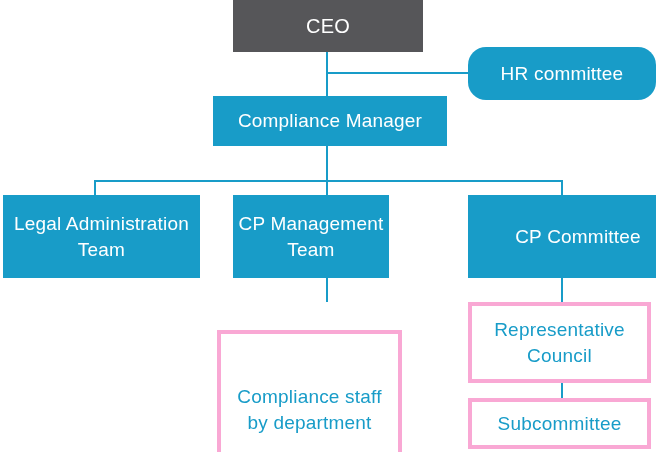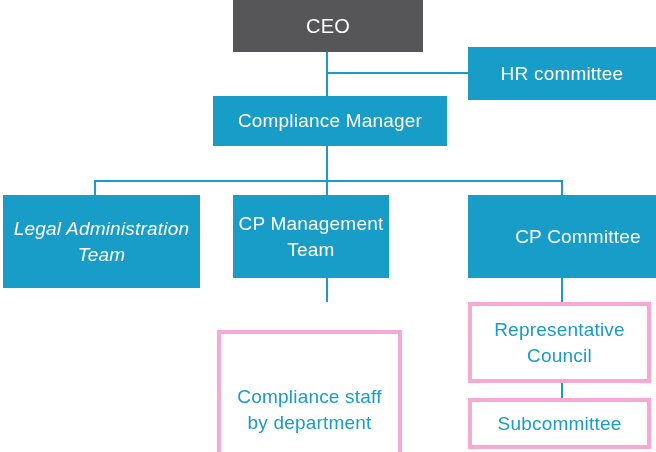--- a/index.html
+++ b/index.html
@@ -30,23 +30,23 @@
   .node .lbl { display: inline-block; }
   .fill-gray  { background: #565659; color: #ffffff; }
   .fill-cyan  { background: #189CC8; color: #ffffff; }
   .outline-cyan {
     background: #ffffff;
     color: #189CC8;
     border: 4px solid #f9a8d4;
   }
   
   .n-ceo   { left: 233px; top: 0;     width: 190px; height: 52px;  font-size: 20px; }
-  .n-hr    { left: 468px; top: 47px;  width: 188px; height: 53px;  }
+  .n-hr    { left: 468px; top: 47px;  width: 188px; height: 53px; border-radius: 18px;  }
   .n-cm    { left: 213px; top: 96px;  width: 234px; height: 50px; text-align: center;  }
-  .n-legal { left: 3px;   top: 195px; width: 197px; height: 93px; font-style: italic;  }
+  .n-legal { left: 3px;   top: 195px; width: 197px; height: 83px;  }
   .n-cpm   { left: 233px; top: 195px; width: 156px; height: 83px;  }
   .n-cpc   { left: 468px; top: 195px; width: 220px; height: 83px;  }
   .n-staff { left: 217px; top: 302px; width: 185px; height: 160px; margin-top: 28px; }
   .n-rep   { left: 468px; top: 302px; width: 183px; height: 81px;  }
   .n-sub   { left: 468px; top: 398px; width: 183px; height: 51px;  }
   
   .n-legal .lbl { max-width: 185px; }
   .n-cpm   .lbl { max-width: 155px; }
   .n-staff .lbl { max-width: 170px; }
   .n-rep   .lbl { max-width: 160px; }

